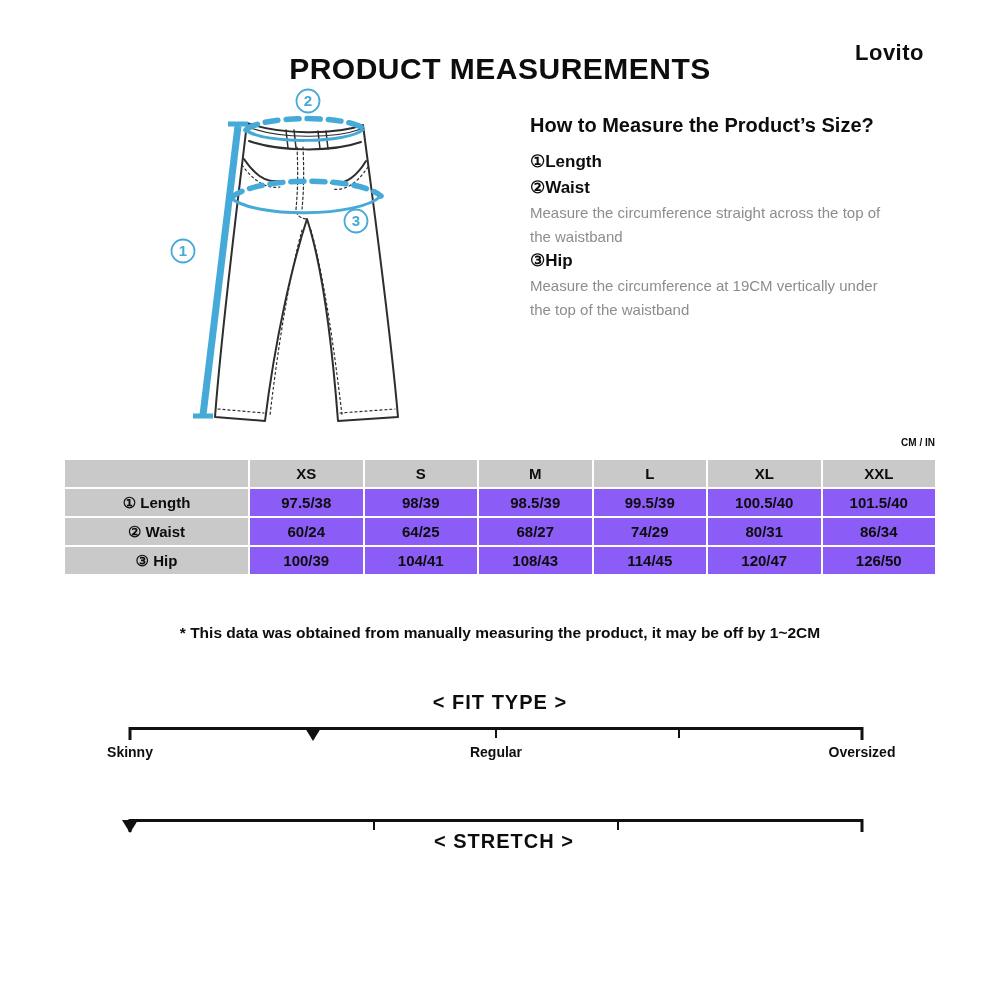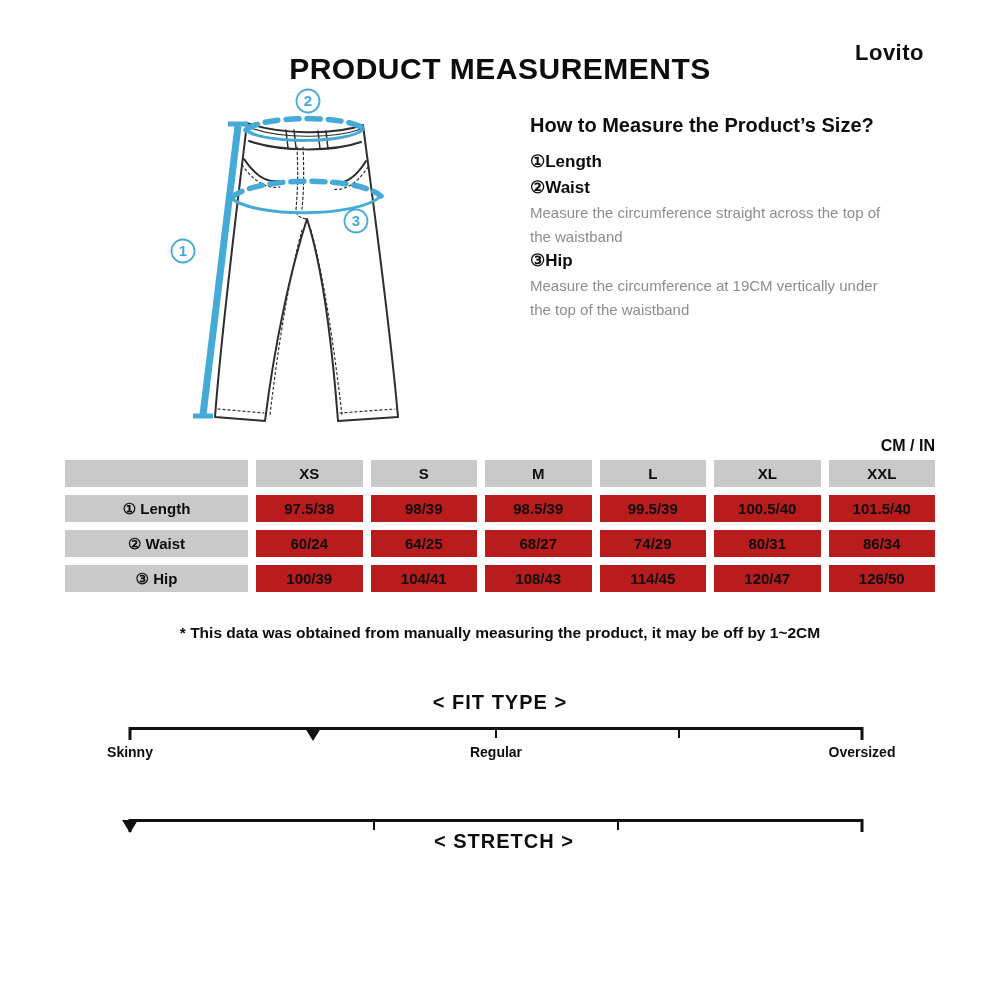--- a/index.html
+++ b/index.html
@@ -15,32 +15,32 @@
     position:absolute; top:40px; right:76px;
     font-size:22px; font-weight:800; letter-spacing:0.5px;
   }
   .diagram { position:absolute; left:150px; top:85px; width:350px; height:350px; }
 
   .howto { position:absolute; left:530px; top:114px; width:400px; }
   .howto-heading { font-size:20px; font-weight:700; margin:0 0 12px 0; }
   .mi-label { font-size:17px; font-weight:700; line-height:26px; }
   .mi-desc  { font-size:15px; color:#8d8d8d; line-height:23.5px; width:368px; }
 
-  .unit-label { position:absolute; top:437px; right:65px; font-size:16px; font-weight:700; }
+  .unit-label { position:absolute; top:437px; right:65px; font-size:10px; font-weight:700; }
 
   .sizetable {
     position:absolute; left:65px; top:460px; width:870px;
-    display:grid; grid-template-columns:183px repeat(6, 1fr); gap:8px;text-align:right;
+    display:grid; grid-template-columns:183px repeat(6, 1fr); gap:2px;text-align:right;
   }
   .cell {
     height:27px; display:flex; align-items:center; justify-content:center;
     font-size:15px; font-weight:700; white-space:nowrap;
   }
   .cell.head { background:#c9c9c9; }
-  .cell.data { background:#b91c1c; }
+  .cell.data { background:#8b5cf6; }
 
   .footnote {
     position:absolute; top:624px; left:0; right:0; text-align:center;
     font-size:15.5px; font-weight:700;
   }
 
   .scale-title {
     position:absolute; left:0; right:0; text-align:center;
     font-size:20px; font-weight:800; letter-spacing:1px;
   }

